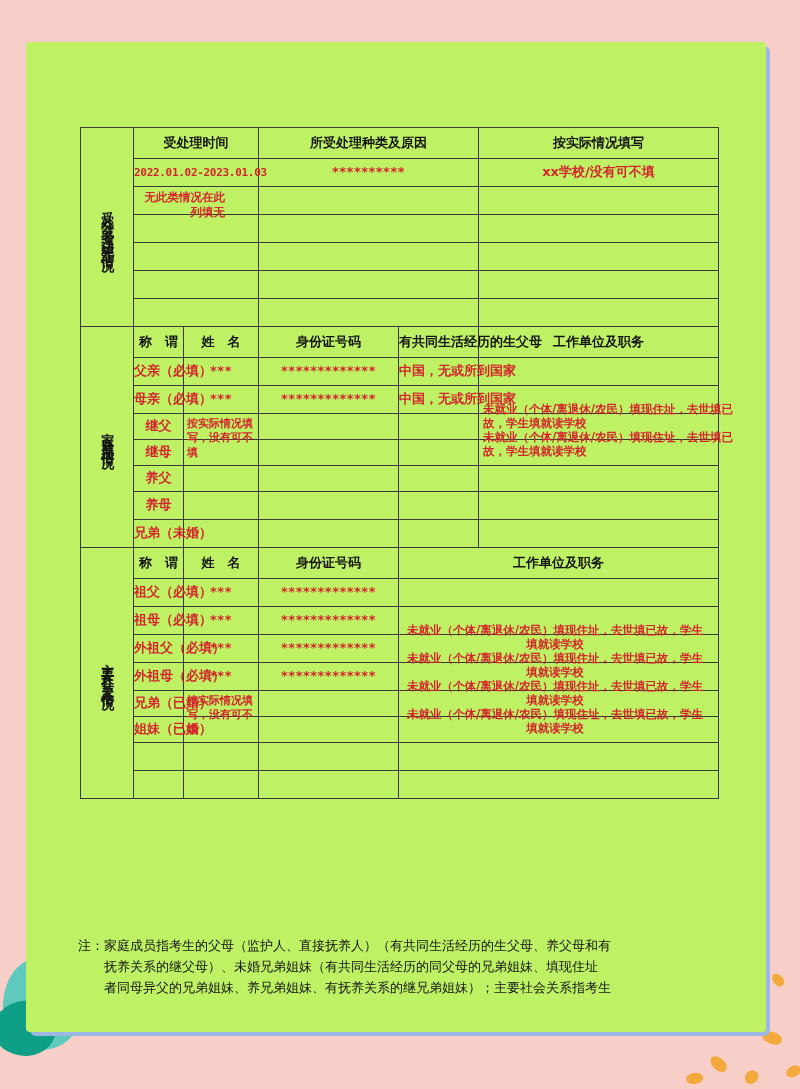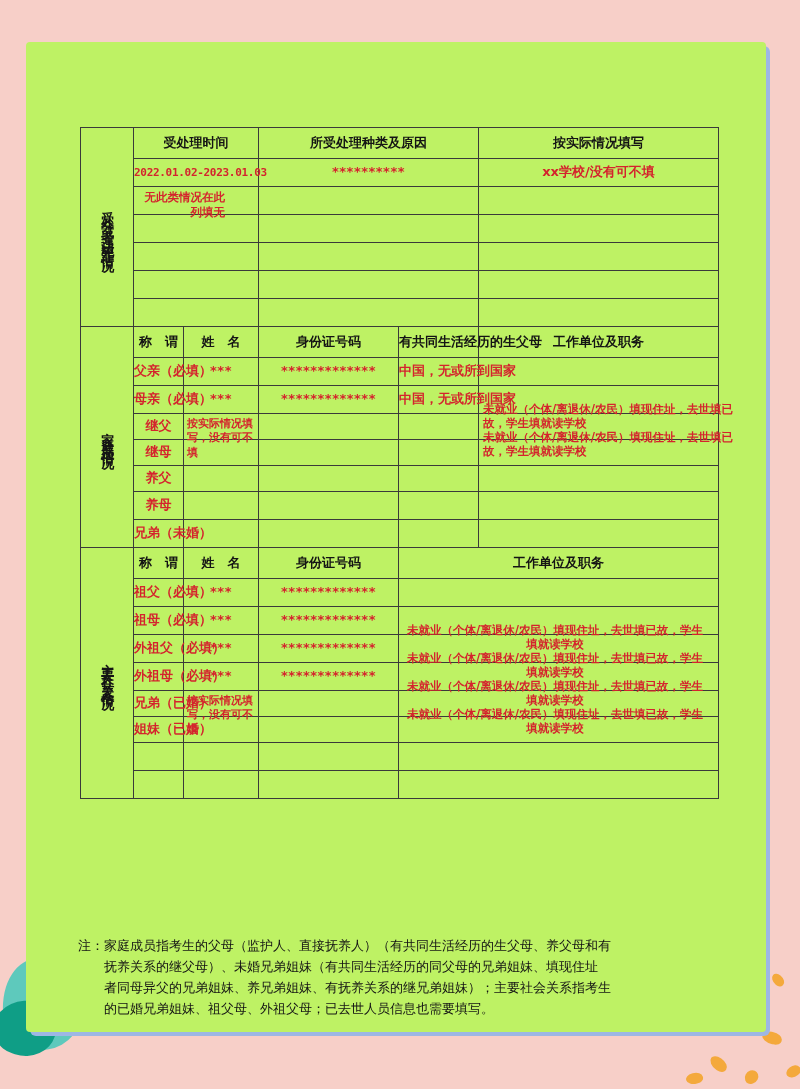--- a/index.html
+++ b/index.html
@@ -313,16 +313,15 @@
         <td colspan="2"></td>
       </tr>
     </tbody>
       </table>
   </div>
 
   <div class="footnote">
     <span class="fn-line">注：家庭成员指考生的父母（监护人、直接抚养人）（有共同生活经历的生父母、养父母和有</span>
     <span class="fn-line fn-indent">抚养关系的继父母）、未婚兄弟姐妹（有共同生活经历的同父母的兄弟姐妹、填现住址</span>
     <span class="fn-line fn-indent">者同母异父的兄弟姐妹、养兄弟姐妹、有抚养关系的继兄弟姐妹）；主要社会关系指考生</span>
-    <span class="fn-line fn-indent">的已婚兄弟姐妹、祖父母、外祖父母；已去世人员信息也需要填写。</span>
   </div>
 
 </div>
 
 </body></html>

